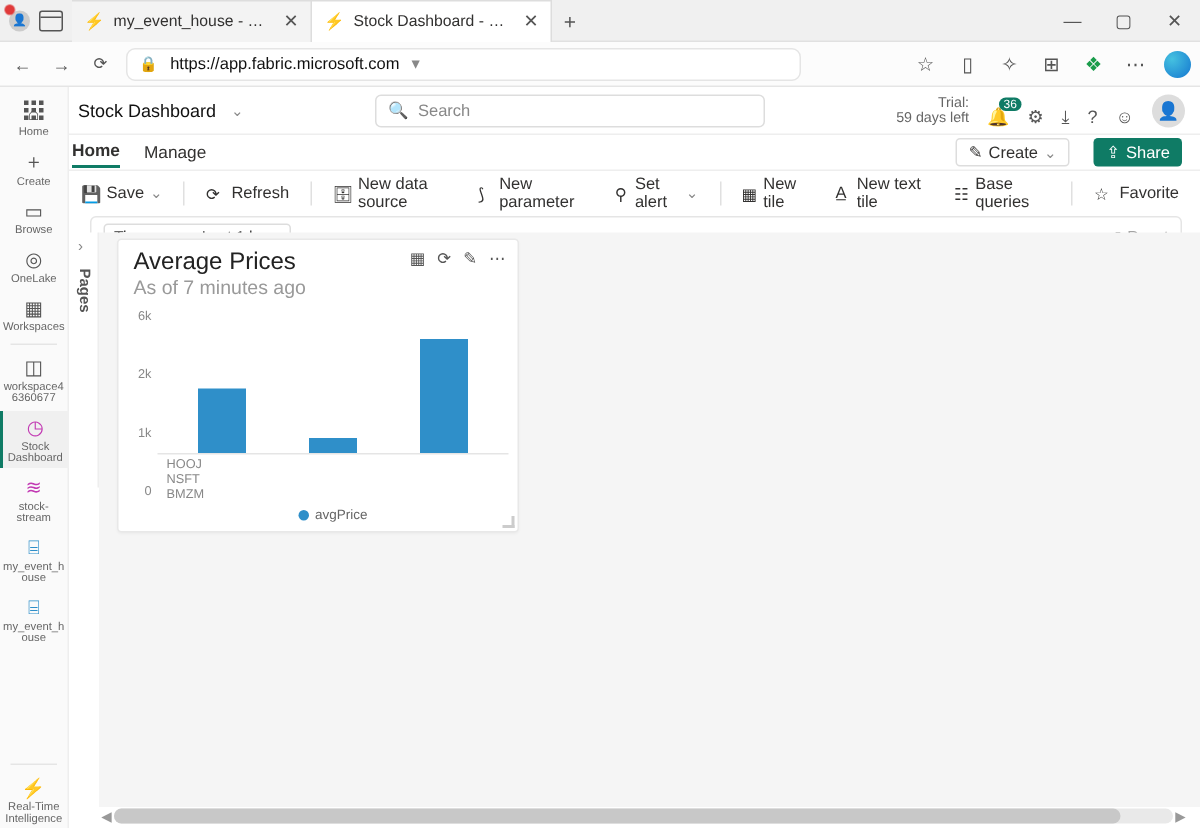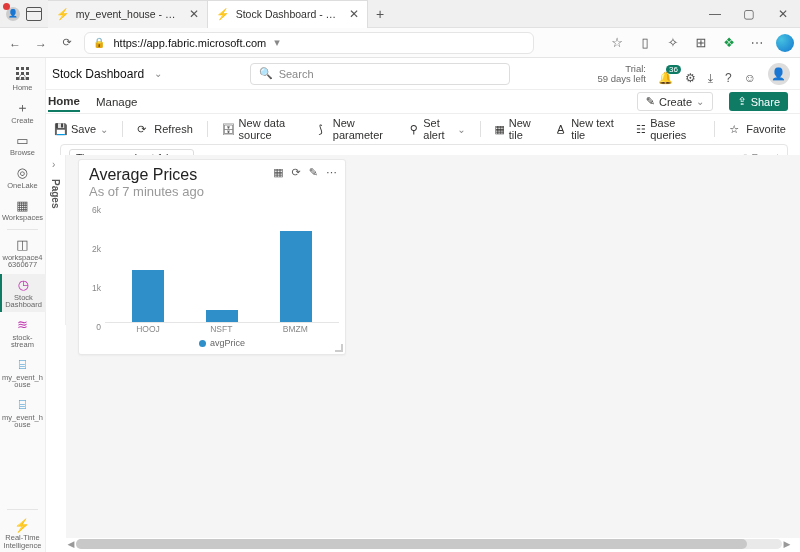--- a/index.html
+++ b/index.html
@@ -84,21 +84,21 @@
 .tile { position:absolute; left:12px; top:4px; width:268px; height:196px; background:#fff; border:1px solid #e8e8e8; border-radius:3px; box-shadow:0 1px 2px rgba(0,0,0,.04); display:flex; flex-direction:column; }
 .tile-head { display:flex; align-items:flex-start; padding:6px 8px 2px 10px; gap:6px; }
 .tile-title { font-size:16px; font-weight:400; color:#222; }
 .tile-sub { font-size:13px; color:#999; }
 .tile-tools { margin-left:auto; display:flex; gap:8px; color:#555; font-size:11px; }
 .tile-body { flex:1; display:flex; padding:0 6px 4px 10px; }
 .yaxis { display:flex; flex-direction:column; justify-content:space-between; font-size:8.5px; color:#888; padding:4px 4px 18px 0; text-align:right; width:16px; }
 .plot { flex:1; display:flex; flex-direction:column; }
 .bars { flex:1; display:flex; align-items:flex-end; justify-content:space-around; border-bottom:1px solid #e5e5e5; padding:0 6px; }
 .bar { width:32px; background:#2f8fc9; }
-.xcats { display:flex; justify-content:space-around; font-size:8.5px; color:#888; padding:1px 6px 0; }
+.xcats { display:flex; justify-content:space-around; font-size:8.5px; color:#888; padding:1px 6px 0;flex-direction:column; }
 .legend { text-align:center; font-size:9px; color:#666; padding:4px 0 2px; }
 .legend .sw { display:inline-block; width:7px; height:7px; border-radius:50%; background:#2f8fc9; vertical-align:middle; margin-right:4px; }
 .resize-handle { position:absolute; right:2px; bottom:2px; width:8px; height:8px; border-right:2px solid #ccc; border-bottom:2px solid #ccc; }
 
 .hscroll { position:absolute; left:66px; right:8px; bottom:2px; height:12px; display:flex; align-items:center; }
 .hscroll .track { flex:1; height:10px; background:#e9e9e9; border-radius:5px; position:relative; }
 .hscroll .thumb { position:absolute; left:0; width:95%; top:0; bottom:0; background:#c8c8c8; border-radius:5px; }
 .hscroll .arr { width:10px; text-align:center; color:#999; font-size:9px; }
 .recording { position:fixed; left:3px; top:3px; width:7px; height:7px; background:#e03a3a; border-radius:50%; }
 </style>

